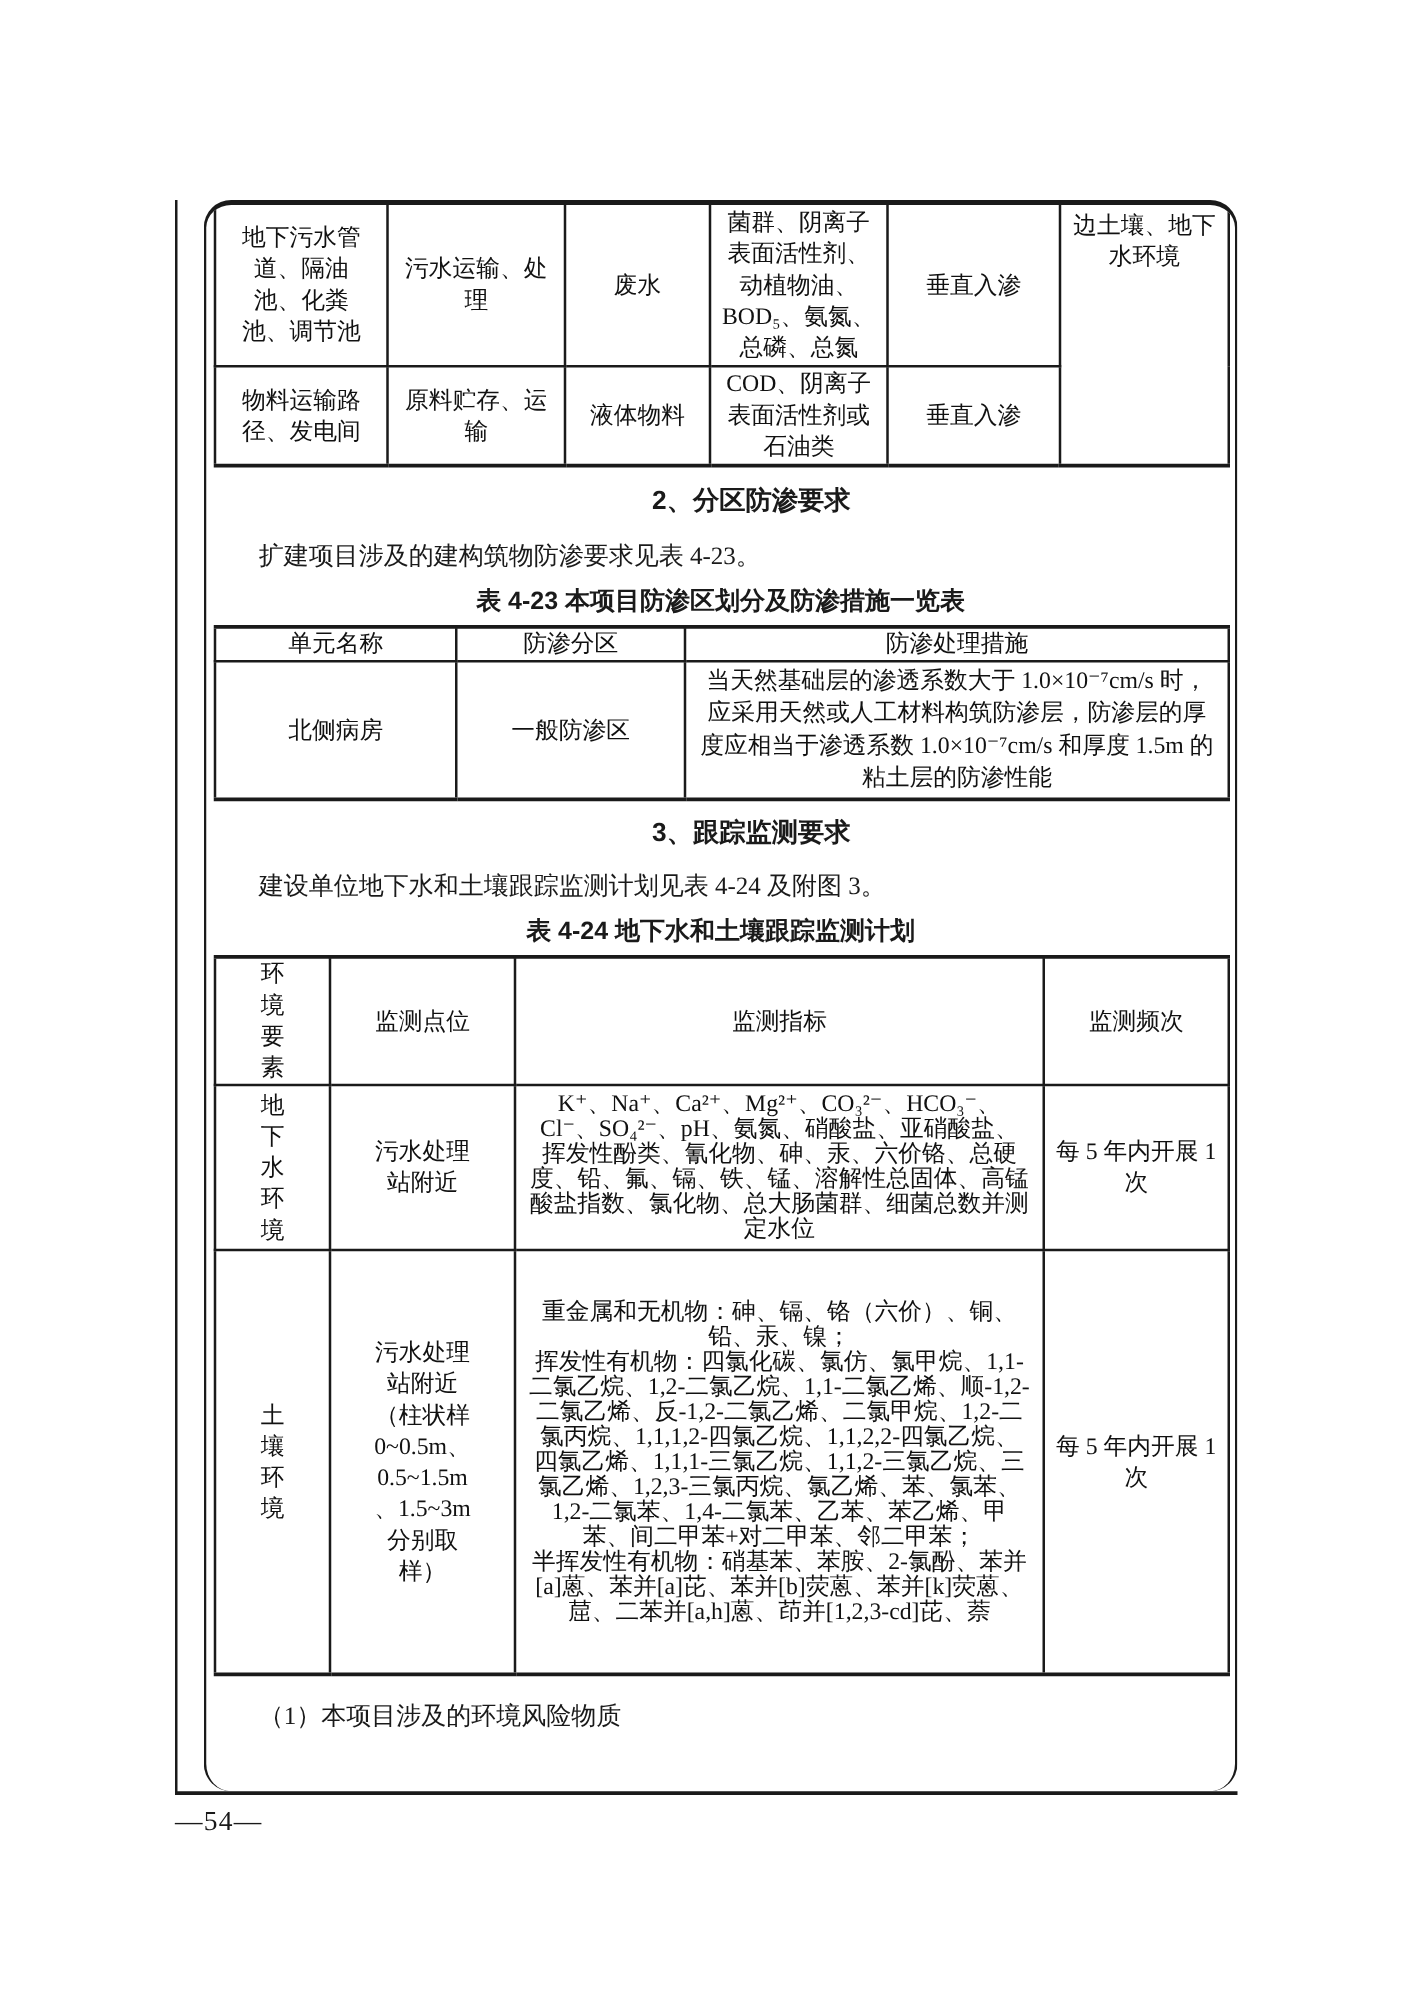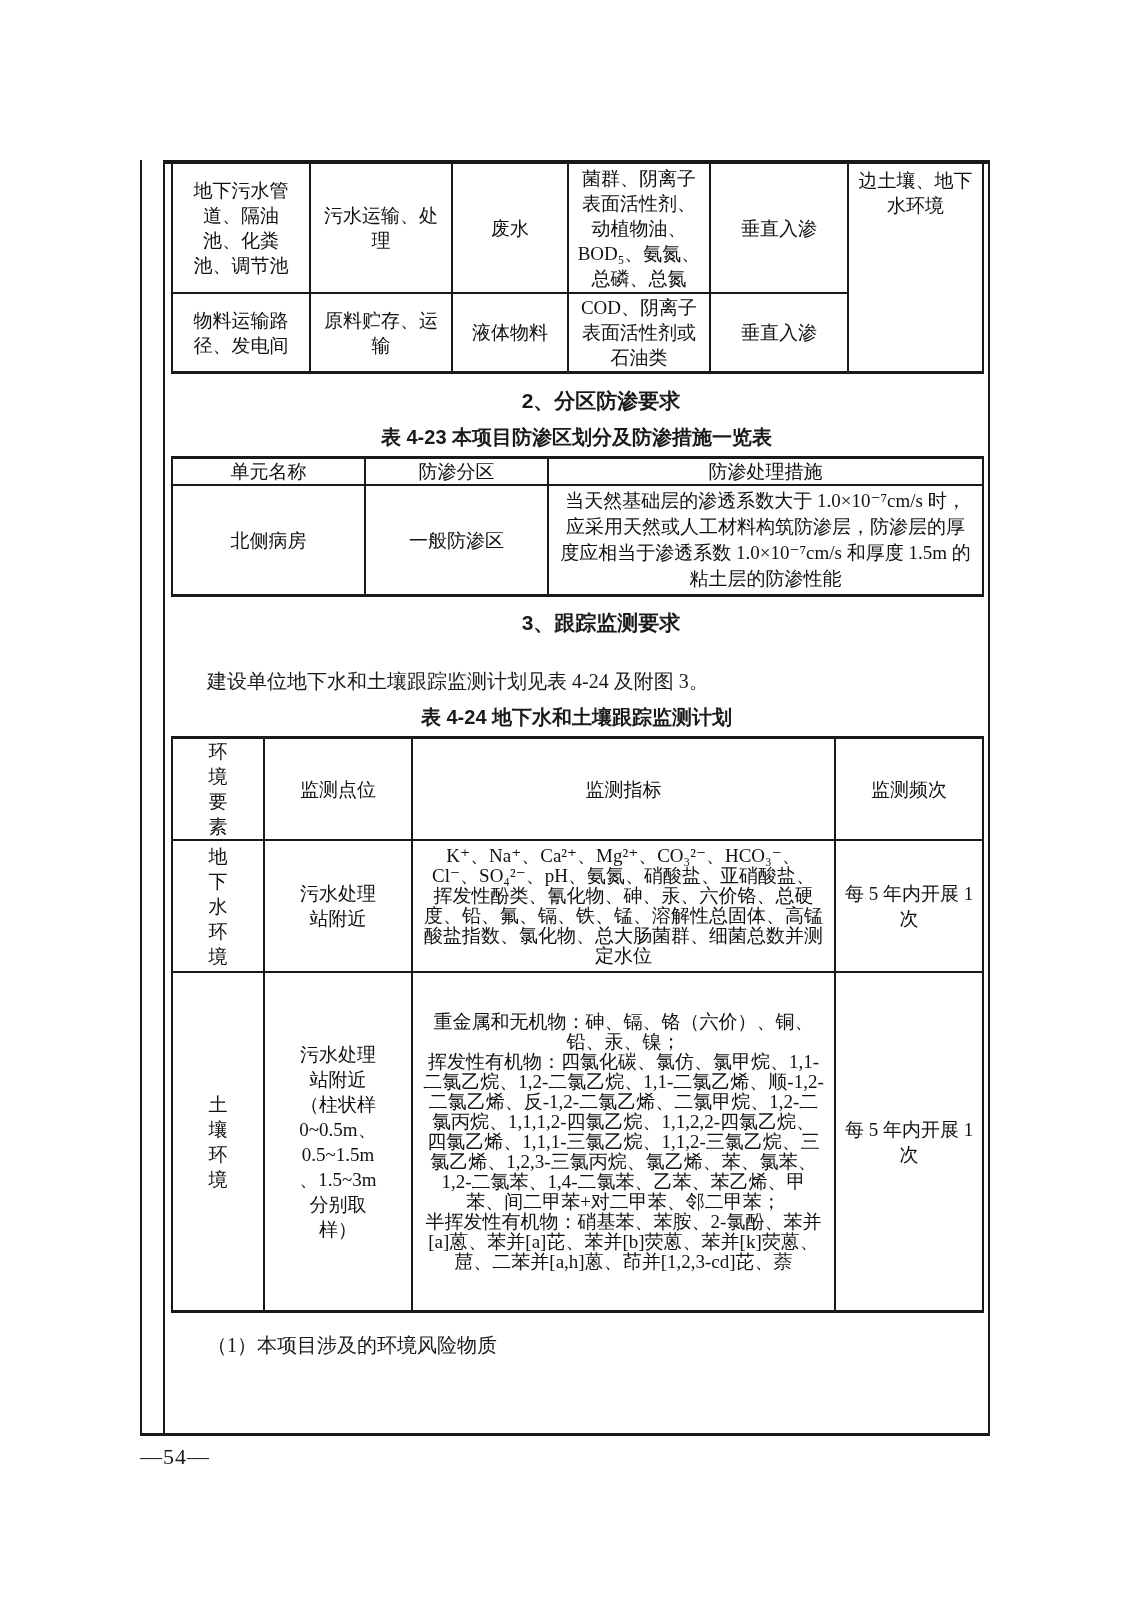--- a/index.html
+++ b/index.html
@@ -19,20 +19,21 @@
     position:absolute;left:140px;top:1433px;width:850px;height:3px;
     background:#1a1a1a;
   }
   .content-frame{
     position:absolute;left:163px;top:160px;width:827px;height:1273px;
     border-top:4px solid #1a1a1a;
     border-left:2px solid #1a1a1a;
     border-right:2px solid #1a1a1a;
     box-sizing:border-box;
     overflow:hidden;
+    border-radius:22px;
   }
   table.t{
     border-collapse:collapse;
     table-layout:fixed;
     margin-left:6px;
     width:811px;
     font-size:19px;
     line-height:25px;
     color:#111;
   }
@@ -77,21 +78,21 @@
     font-family:"Liberation Sans","DejaVu Sans",sans-serif;
     font-weight:bold;
     font-size:20px;
     line-height:28px;
     text-align:center;
     margin:8px 6px 0 6px;
   }
   .mt-table{margin-top:5px;}
   .h2m{margin-top:13px;}
   .h3m{margin-top:12px;}
-  .p3m{margin-top:30px;}
+  .p3m{margin-top:14px;}
   .h7m{margin-top:16px;}
   .p7a{margin-top:18px;}
   .footer-page-num{
     position:absolute;left:140px;top:1444px;
     font-size:22px;
     letter-spacing:1px;
   }
 </style>
 </head>
 <body>
@@ -123,20 +124,21 @@
       <td style="height:77px" class="pad-wide">物料运输路径、发电间</td>
       <td>原料贮存、运输</td>
       <td>液体物料</td>
       <td>COD、阴离子表面活性剂或石油类</td>
       <td>垂直入渗</td>
     </tr>
   </tbody>
     </table>
 
   <div class="heading h2m">2、分区防渗要求</div>
+  <div class="para">扩建项目涉及的建构筑物防渗要求见表 4-23。</div>
   <div class="table-title">表 4-23 本项目防渗区划分及防渗措施一览表</div>
 
   <table class="t t423 mt-table">
     <colgroup>
       <col style="width:193px">
         <col style="width:183px">
         <col style="width:435px">
     </colgroup>
     <tbody>
         <tr>

